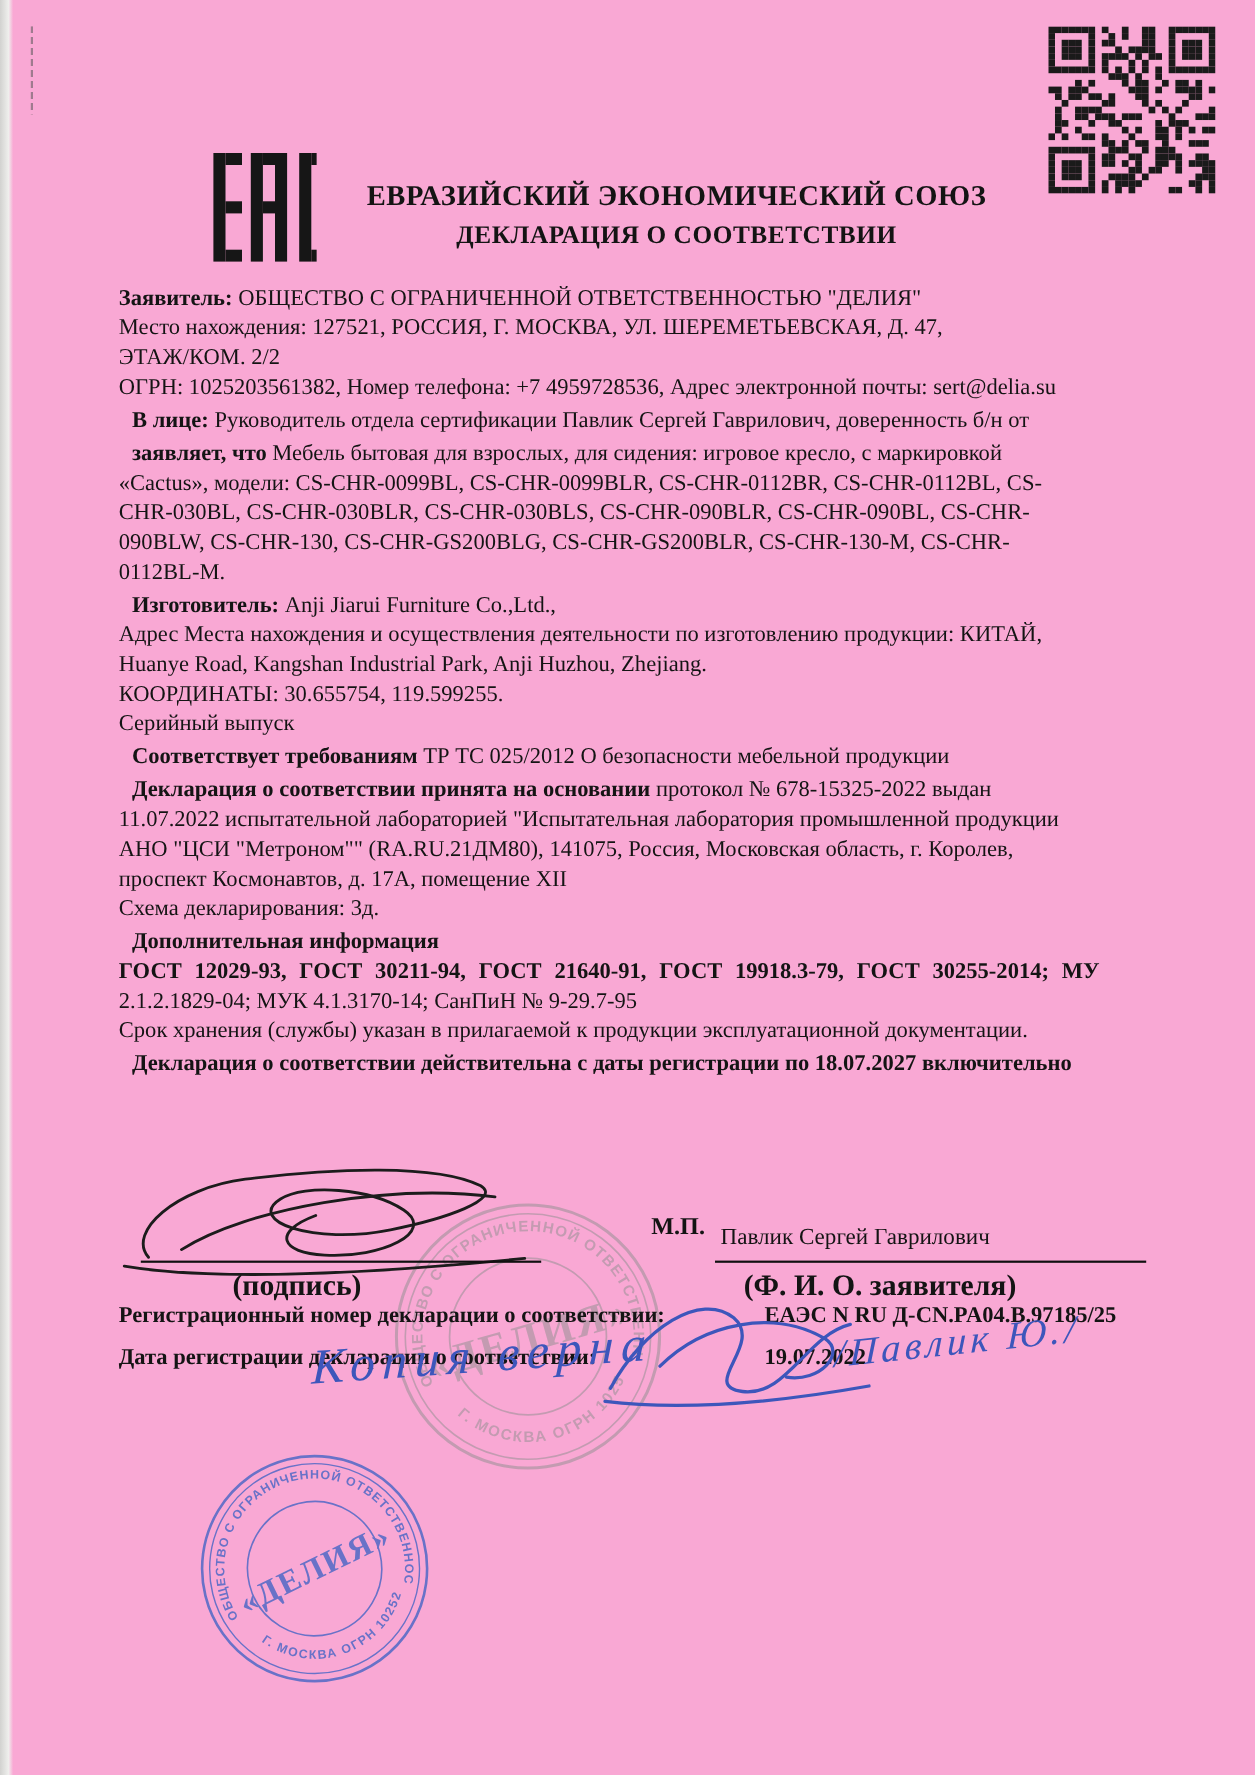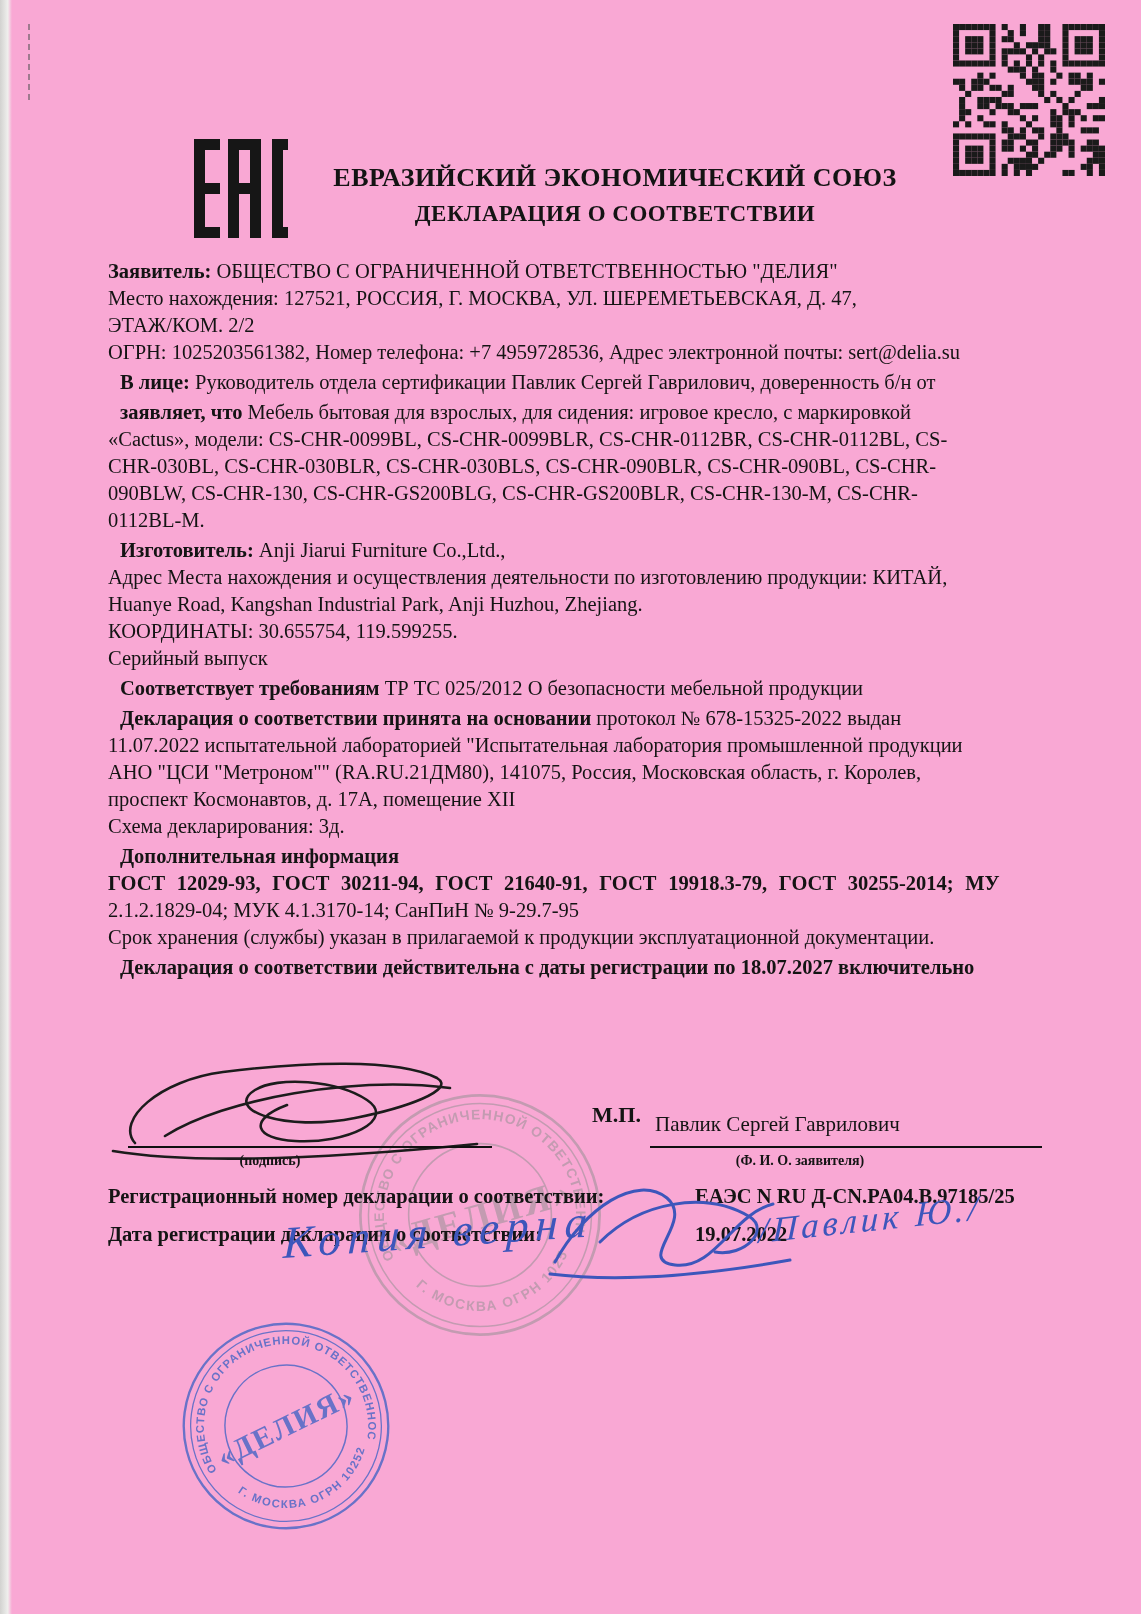--- a/index.html
+++ b/index.html
@@ -12,21 +12,21 @@
             background:repeating-linear-gradient(#555 0 6px,transparent 6px 10px);}
   .title{left:190px;width:850px;text-align:center;font-weight:bold;letter-spacing:.5px;}
   .title1{top:163px;font-size:26px;}
   .title2{top:201px;font-size:23px;}
   #docBody{left:108px;top:258px;width:940px;}
   .line{font-size:20.5px;line-height:27px;white-space:nowrap;}
   .line .b{font-weight:bold;}
   .line.gap{margin-top:3px;margin-left:12px;}
   .line.justify{word-spacing:6.5px;font-weight:bold;}
   .rule{height:2px;background:#101010;}
-  .cap{font-weight:bold;font-size:14px;text-align:center;}
+  .cap{font-weight:bold;font-size:27px;text-align:center;}
   .mp{font-weight:bold;font-size:22px;}
   .fio{font-size:21px;}
   .reg-label{font-weight:bold;font-size:20.5px;white-space:nowrap;}
   .reg-value{font-weight:bold;font-size:20.5px;white-space:nowrap;}
   .hand{font-style:italic;white-space:nowrap;}
   .stamp{pointer-events:none;}
   .stamp text{font-family:"Liberation Sans","DejaVu Sans",sans-serif;}
   .stamp .center-t{font-family:"Liberation Serif","DejaVu Serif",serif;font-weight:bold;}
 </style>
 </head>

